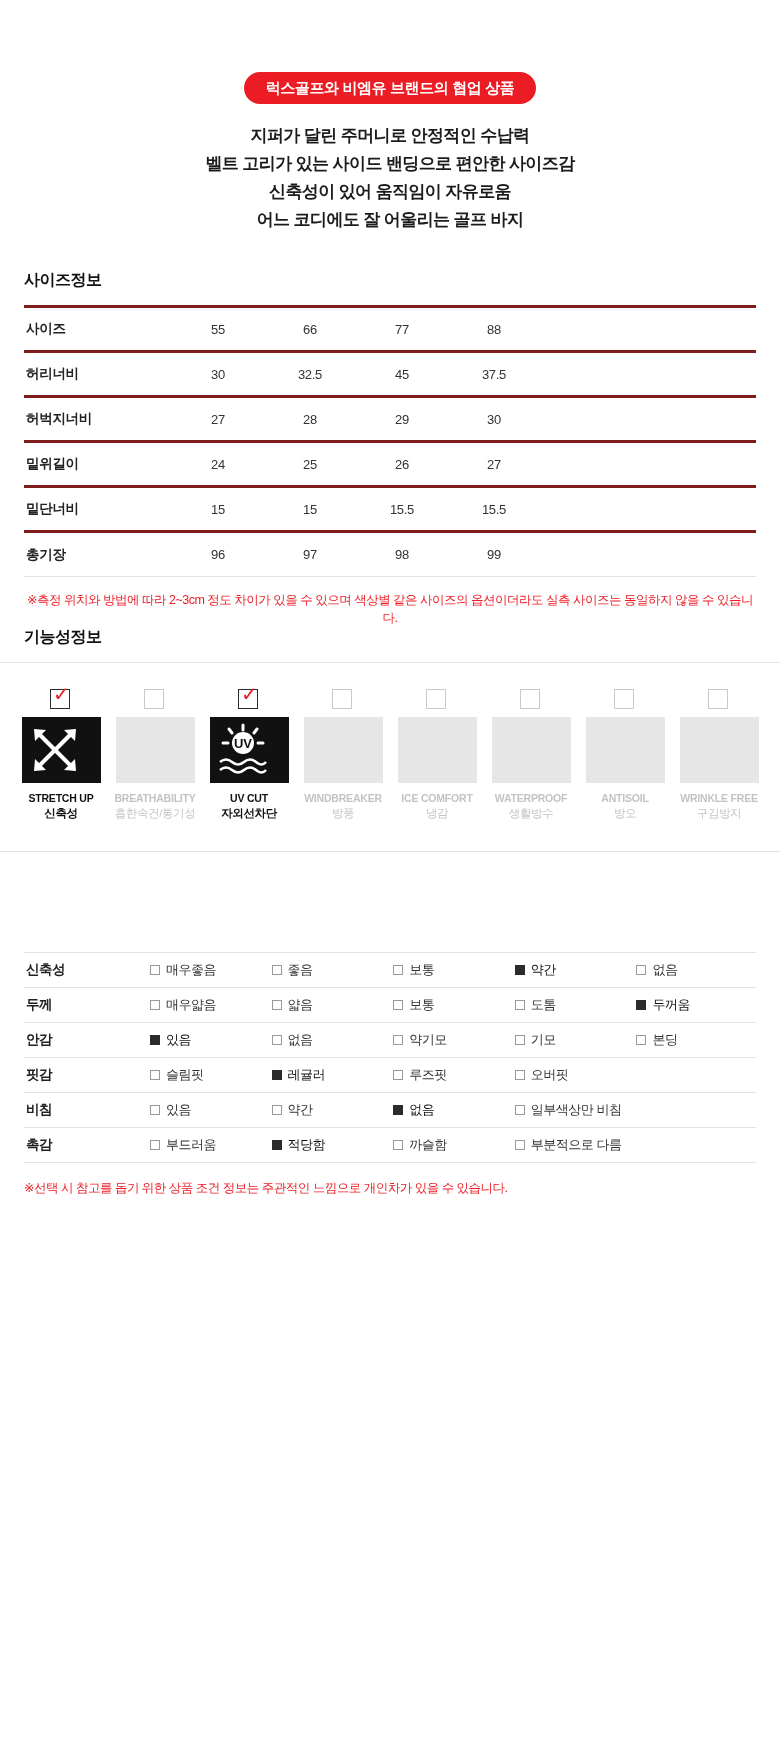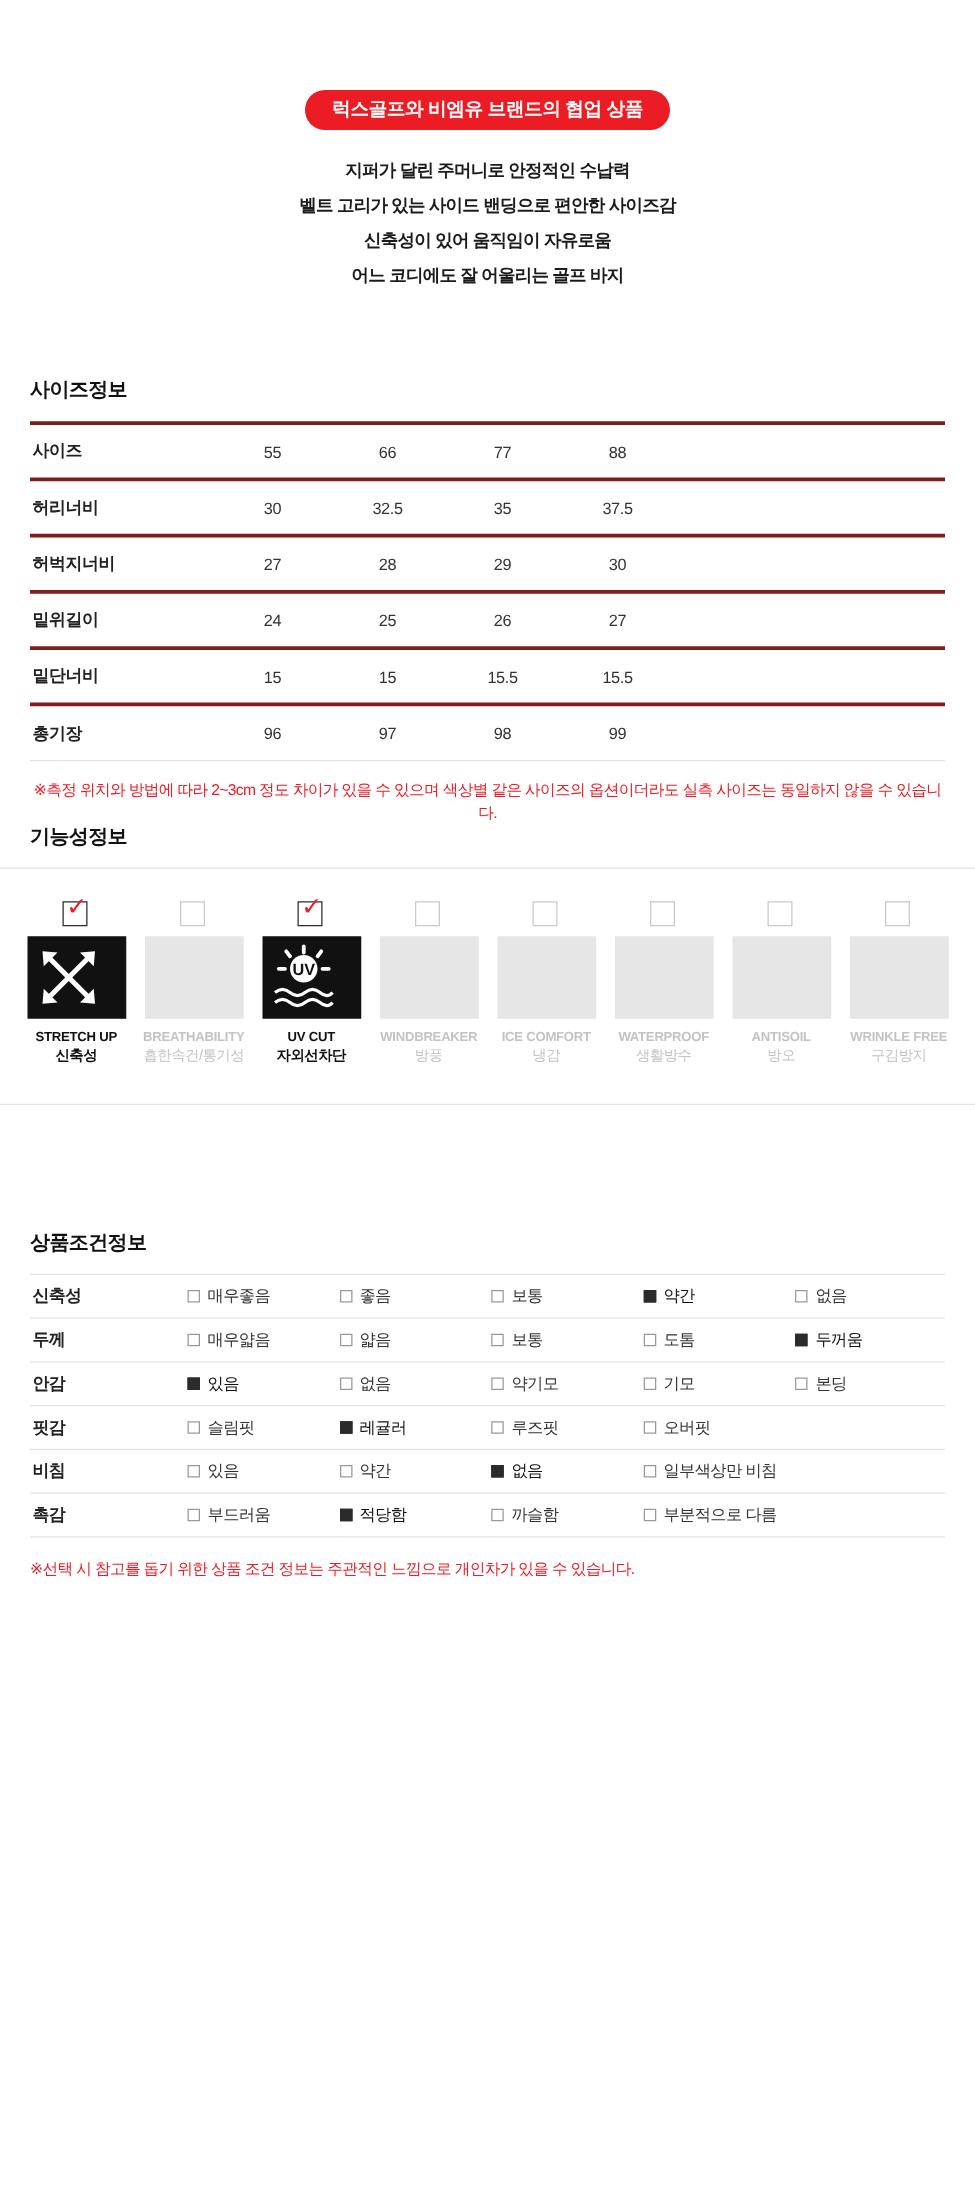--- a/index.html
+++ b/index.html
@@ -27,38 +27,38 @@
     color: #ffffff;
     font-size: 15px;
     font-weight: bold;
     letter-spacing: -0.4px;
     padding: 8px 22px 9px;
     border-radius: 20px;
     line-height: 1;
   }
   .intro-lines {
     margin-top: 18px;
-    font-size: 14px;
+    font-size: 17px;
     font-weight: bold;
     line-height: 28px;
     letter-spacing: -0.6px;
     color: #1b1b1b;
   }
   .intro-lines div { margin: 0; }
 
   
   .section { width: 780px; }
   .section-title {
     font-size: 16px;
     font-weight: bold;
     letter-spacing: -0.5px;
     color: #111111;
     padding: 0 0 14px 24px;
   }
-  .sec-size { margin-top: 68px; }
+  .sec-size { margin-top: 36px; }
   .sec-func { }
   .sec-cond { margin-top: 100px; }
 
   
   table.size-table {
     width: 732px;
     margin: 0 24px;
     border-collapse: collapse;
     table-layout: fixed;
   }
@@ -231,21 +231,21 @@
           <td>55</td>
           <td>66</td>
           <td>77</td>
           <td>88</td>
           <td class="spacer"></td>
         </tr>
         <tr>
           <th class="row-label">허리너비</th>
           <td>30</td>
           <td>32.5</td>
-          <td>35</td>
+          <td>45</td>
           <td>37.5</td>
           <td class="spacer"></td>
         </tr>
         <tr>
           <th class="row-label">허벅지너비</th>
           <td>27</td>
           <td>28</td>
           <td>29</td>
           <td>30</td>
           <td class="spacer"></td>
@@ -387,21 +387,20 @@
           <div class="func-ico"></div>
           <div class="func-en">WRINKLE FREE</div>
           <div class="func-kr">구김방지</div>
         </div>
 
       </div>
     </div>
   </div>
 
   <div class="section sec-cond">
-    <div class="section-title">상품조건정보</div>
     <table class="cond-table">
       <tbody>
 
         <tr>
           <th>신축성</th>
           <td><span class="opt">
                 <span class="chk"></span>
                 <span class="opt-label">매우좋음</span>
               </span></td>
           <td><span class="opt">

